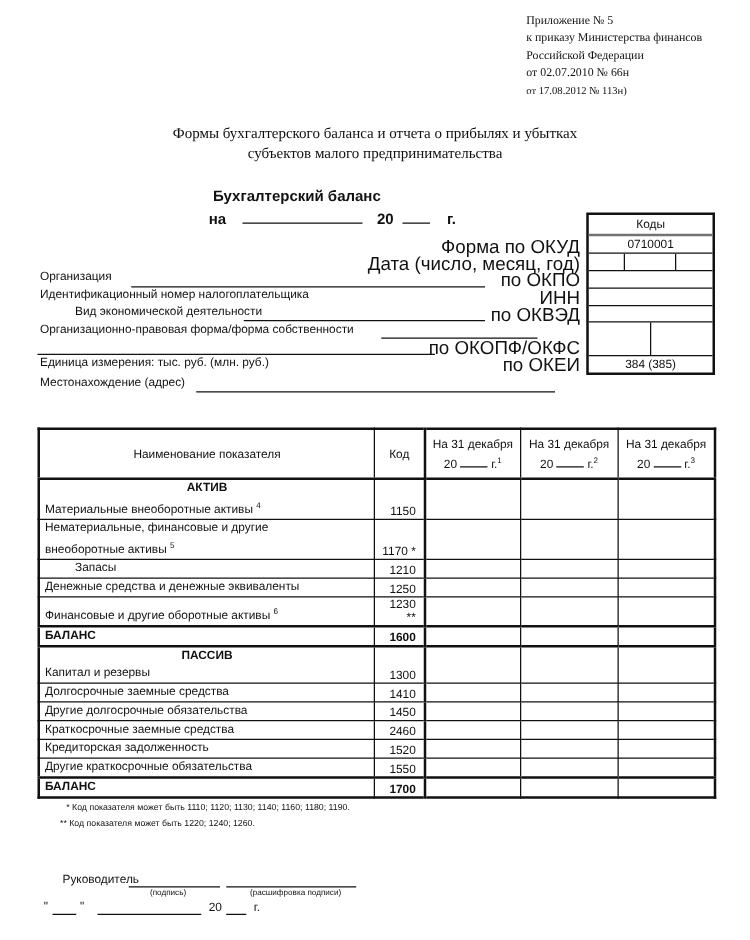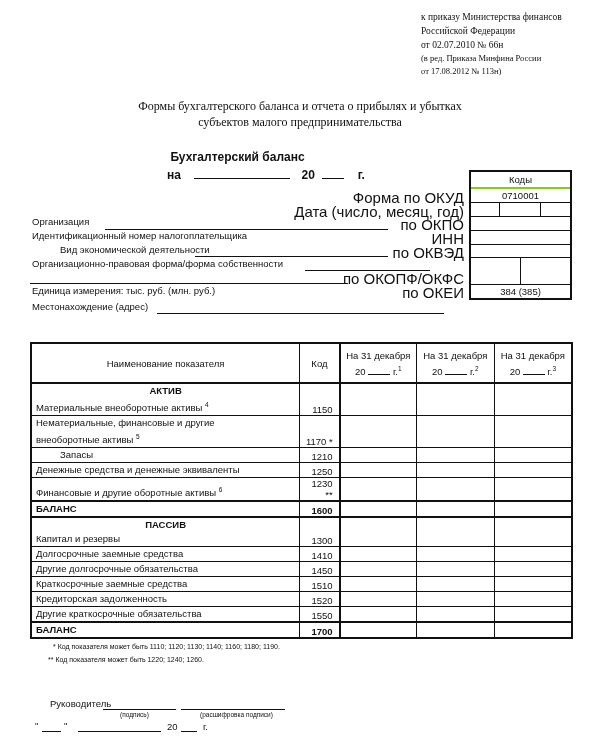--- a/index.html
+++ b/index.html
@@ -41,24 +41,24 @@
   #footnotes { left: 48px; top: 640px; font-size: 7px; line-height: 13px; }
   #footnotes div:first-child { padding-left: 5px; }
 
   #sign { font-size: 9.5px; }
   .tiny { font-size: 6.5px; }
 </style>
 </head>
 <body>
 
 <div id="appendix" class="abs serif">
+  <div>Приложение № 5</div>
   <div>к приказу Министерства финансов</div>
   <div>Российской Федерации</div>
   <div>от 02.07.2010 № 66н</div>
-  <div class="small">(в ред. Приказа Минфина России</div>
   <div class="small">от 17.08.2012 № 113н)</div>
 </div>
 
 <div id="form-title" class="abs serif">
   <div>Формы бухгалтерского баланса и отчета о прибылях и убытках</div>
   <div>субъектов малого предпринимательства</div>
 </div>
 
 <div id="doc-title" class="abs sans">Бухгалтерский баланс</div>
 <div id="doc-date" class="abs sans">
@@ -71,21 +71,21 @@
 
 <div class="abs sans code-label" style="left:264px; top:189px;">Форма по ОКУД</div>
 <div class="abs sans code-label" style="left:264px; top:203px;">Дата (число, месяц, год)</div>
 <div class="abs sans code-label" style="left:264px; top:216px;">по ОКПО</div>
 <div class="abs sans code-label" style="left:264px; top:230px;">ИНН</div>
 <div class="abs sans code-label" style="left:264px; top:244px;">по ОКВЭД</div>
 <div class="abs sans code-label" style="left:264px; top:270px;">по ОКОПФ/ОКФС</div>
 <div class="abs sans code-label" style="left:264px; top:284px;">по ОКЕИ</div>
 
 <div id="codes" class="abs sans">
-  <div class="row" style="height:17px; border-bottom:2px solid #84cc16;">Коды</div>
+  <div class="row" style="height:17px; border-bottom:2px solid #737373;">Коды</div>
   <div class="row" style="height:14px;">0710001</div>
   <div class="row split" style="height:14px; display:flex; justify-content:flex-start;">
     <div style="width:29px; border-right:1px solid #111;"></div>
     <div style="width:41px; border-right:1px solid #111;"></div>
     <div style="flex:1;"></div>
   </div>
   <div class="row" style="height:14px;"></div>
   <div class="row" style="height:14px;"></div>
   <div class="row" style="height:13px;"></div>
   <div class="row split" style="height:27px; display:flex; justify-content:flex-start;">
@@ -208,21 +208,21 @@
     </tr>
     <tr>
       <td class="name" style="height:14px;margin-left:21px;">Другие долгосрочные обязательства</td>
       <td class="code">1450</td>
       <td></td>
         <td></td>
         <td></td>
     </tr>
     <tr>
       <td class="name" style="height:14px;">Краткосрочные заемные средства</td>
-      <td class="code">1510</td>
+      <td class="code">2460</td>
       <td></td>
         <td></td>
         <td></td>
     </tr>
     <tr>
       <td class="name" style="height:14px;">Кредиторская задолженность</td>
       <td class="code">1520</td>
       <td></td>
         <td></td>
         <td></td>

